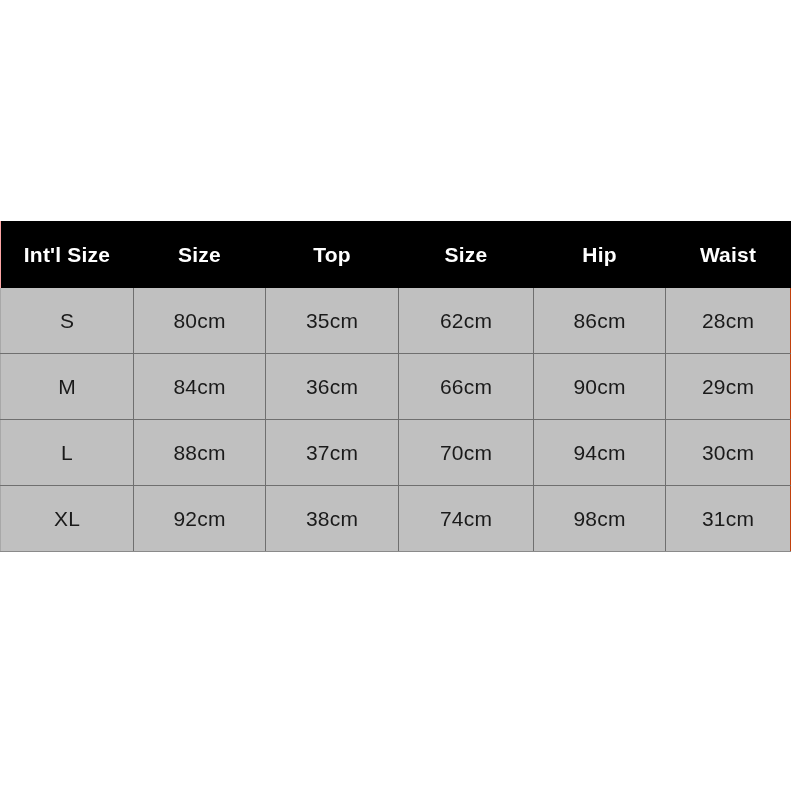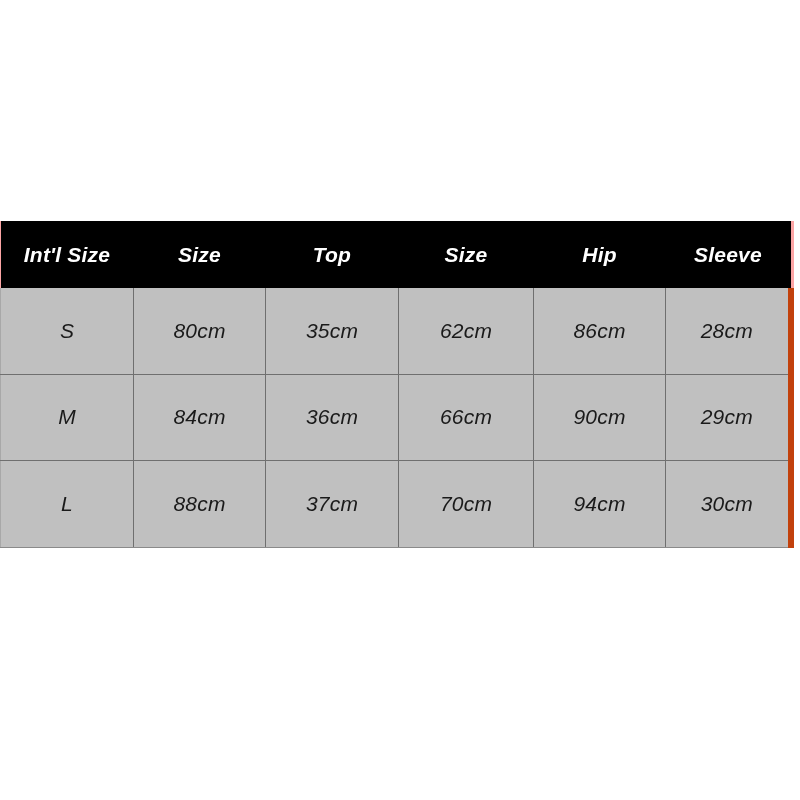--- a/index.html
+++ b/index.html
@@ -18,21 +18,20 @@
 
   .size-chart {
     position: absolute;
     left: 0px;
     top: 221px;
     width: 790px;
     height: 327px;
     border-collapse: collapse;
     table-layout: fixed;
     background: #fca5a5;
-    font-style: italic;
   }
 
   .size-chart col.c-size   { width: 133px; }
   .size-chart col.c-bust   { width: 132px; }
   .size-chart col.c-top    { width: 133px; }
   .size-chart col.c-waist  { width: 135px; }
   .size-chart col.c-hip    { width: 132px; }
   .size-chart col.c-sleeve { width: 125px; }
 
   .size-chart thead th {
@@ -56,21 +55,21 @@
     font-weight: normal;
     text-align: center;
     vertical-align: middle;
     padding: 0;
     border-right: 1px solid #6f6f6f;
     border-bottom: 1px solid #6f6f6f;
     letter-spacing: 0.2px;
   }
 
   .size-chart tbody tr td:last-child {
-    border-right: 6px solid #c2410c;
+    border-right: 1px solid #c2410c;
   }
   .size-chart tbody tr:last-child td {
     border-bottom: 1px solid #8a8a8a;
   }
   .size-chart tbody tr td:first-child {
     border-left: 1px solid #a8a8a8;
   }
 </style>
 </head>
 <body>
@@ -84,21 +83,21 @@
     <col class="c-hip">
     <col class="c-sleeve">
   </colgroup>
   <thead>
     <tr>
       <th>Int'l Size</th>
       <th>Size</th>
       <th>Top</th>
       <th>Size</th>
       <th>Hip</th>
-      <th>Sleeve</th>
+      <th>Waist</th>
     </tr>
   </thead>
   <tbody>
     <tr>
       <td>S</td>
       <td>80cm</td>
       <td>35cm</td>
       <td>62cm</td>
       <td>86cm</td>
       <td>28cm</td>
@@ -112,14 +111,22 @@
       <td>29cm</td>
     </tr>
     <tr>
       <td>L</td>
       <td>88cm</td>
       <td>37cm</td>
       <td>70cm</td>
       <td>94cm</td>
       <td>30cm</td>
     </tr>
+    <tr>
+      <td>XL</td>
+      <td>92cm</td>
+      <td>38cm</td>
+      <td>74cm</td>
+      <td>98cm</td>
+      <td>31cm</td>
+    </tr>
   </tbody>
 </table>
 
 </body></html>

